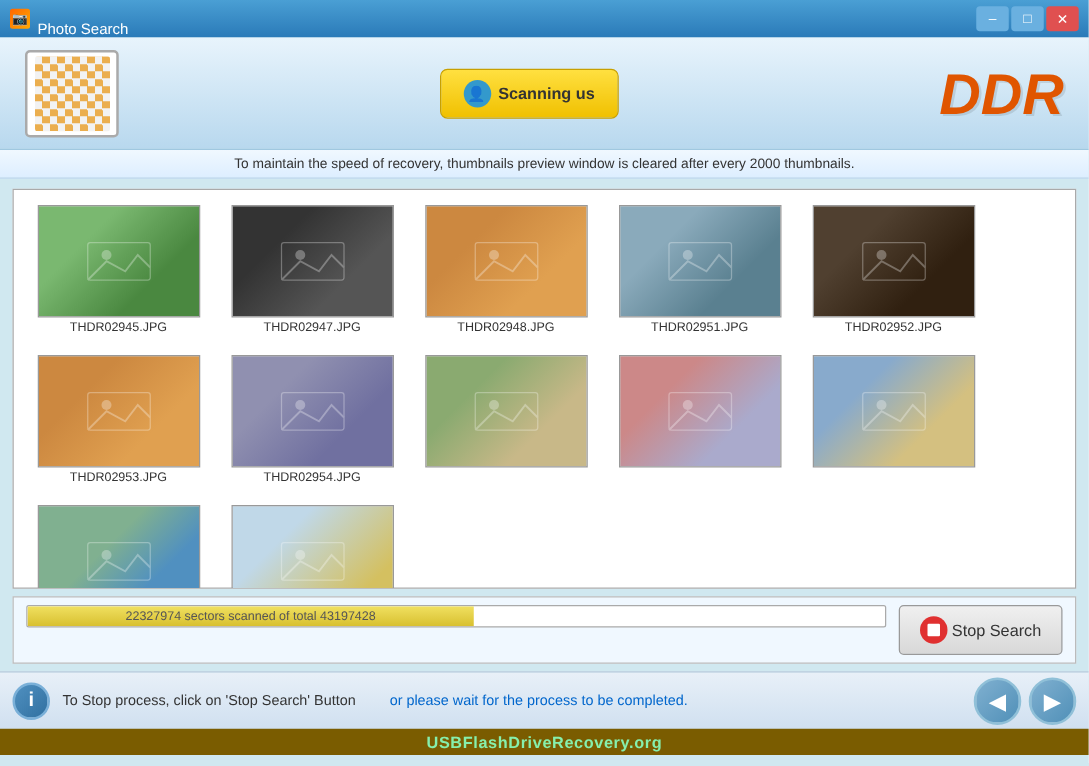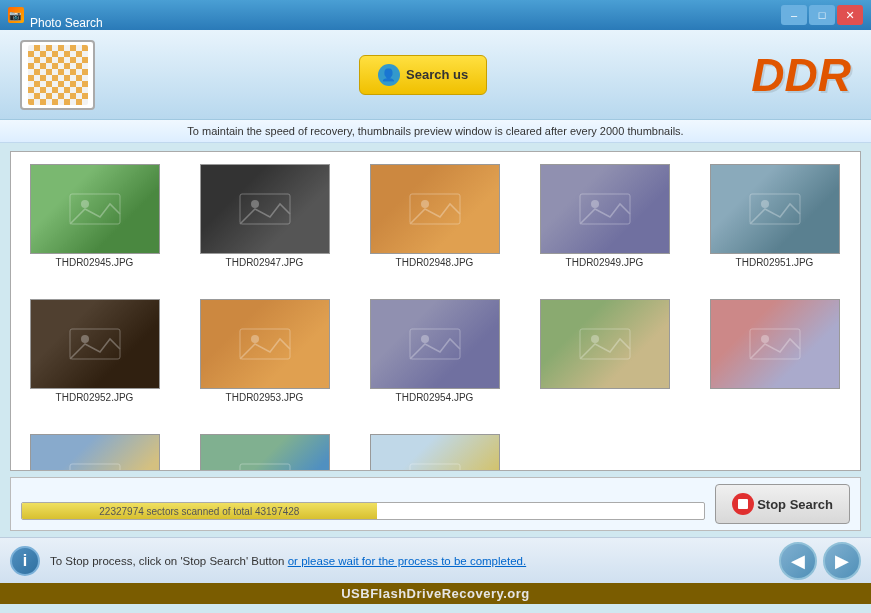--- a/index.html
+++ b/index.html
@@ -141,21 +141,21 @@
       height: 320px;
       overflow: hidden;
       position: relative;
       display: flex;
       flex-direction: column;
     }
     .photo-grid {
       display: flex;
       flex-wrap: wrap;
       padding: 6px;
-      gap: 15px;
+      gap: 0;
       overflow-y: auto;
       flex: 1;
     }
     .photo-item {
       width: 155px;
       display: flex;
       flex-direction: column;
       align-items: center;
       padding: 6px 4px 4px 4px;
       margin-bottom: 6px;
@@ -188,21 +188,21 @@
     .img-sport { background: linear-gradient(135deg, #80b090 40%, #5090c0 70%); }
     .img-beach2 { background: linear-gradient(135deg, #c0d8e8 30%, #d4c060 80%); }
 
     
     .progress-area {
       margin: 0 10px 6px 10px;
       background: #f0f8ff;
       border: 1px solid #bbb;
       padding: 6px 10px;
       display: flex;
-      align-items: flex-end;
+      align-items: flex-start;
       gap: 10px;
     }
     .progress-info {
       flex: 1;
     }
     .progress-bar-wrap {
       background: white;
       border: 1px solid #aaa;
       height: 18px;
       border-radius: 2px;
@@ -220,21 +220,21 @@
       color: #555;
       text-align: center;
     }
     .stop-btn {
       background: linear-gradient(to bottom, #f0f0f0, #d8d8d8);
       border: 1px solid #999;
       border-radius: 4px;
       padding: 8px 16px;
       cursor: pointer;
       display: flex; align-items: center; gap: 3px;
-      font-size: 13px; font-weight: 700;
+      font-size: 13px; font-weight: 400;
       color: #333;
     }
     .stop-icon {
       width: 22px; height: 22px;
       border-radius: 50%;
       background: #e03030;
       display: flex; align-items: center; justify-content: center;
     }
     .stop-icon-sq {
       width: 10px; height: 10px;
@@ -261,21 +261,21 @@
       color: white; font-size: 16px; font-weight: 700;
       flex-shrink: 0;
     }
     .status-text {
       font-size: 11.5px;
       color: #333;
       flex: 1;
     }
     .status-text a, .status-link {
       color: #0066cc;
-      text-decoration: underline;
+      margin-left: 24px;
     }
     .nav-btns {
       display: flex; gap: 6px;
     }
     .nav-btn {
       width: 38px; height: 38px;
       border-radius: 50%;
       background: linear-gradient(135deg, #80b0d0, #5090b8);
       border: 2px solid #90c0d8;
       cursor: pointer;
@@ -283,21 +283,21 @@
       font-size: 18px; color: white;
     }
 
     
     .website-bar {
       background: #7a5c00;
       text-align: center;
       padding: 3px 0;
       font-size: 13px;
       font-weight: 600;
-      color: #e5e5e5;
+      color: #86efac;
       letter-spacing: 0.5px;
     }
   </style>
 </head>
 <body>
 
 <div class="title-bar">
   <div class="title-bar-left">
     <div class="title-icon">📷</div>
     <span class="title-text">Photo Search</span>
@@ -309,21 +309,21 @@
   </div>
 </div>
 
 <div class="header">
   <div class="logo-box">
     <div class="logo-checker"></div>
   </div>
   <div class="header-center">
     <button class="contact-btn">
       <div class="contact-icon">👤</div>
-      <span>Search us</span>
+      <span>Scanning us</span>
     </button>
   </div>
   <div class="header-right">
     <span class="ddr-text">DDR</span>
   </div>
 </div>
 
 <div class="info-bar">
   <span>To maintain the speed of recovery, thumbnails preview window is cleared after every 2000 thumbnails.</span>
 </div>
@@ -353,30 +353,20 @@
       </div>
       <div class="photo-item">
         <div class="photo-thumb img-orange">
           <svg width="60" height="40" viewBox="0 0 60 40" opacity="0.3">
       <rect x="5" y="5" width="50" height="30" rx="2" fill="none" stroke="white" stroke-width="1"></rect>
       <circle cx="20" cy="15" r="4" fill="white"></circle>
       <polyline points="5,35 20,20 35,28 45,15 55,25" fill="none" stroke="white" stroke-width="1.5"></polyline>
     </svg>
         </div>
         <div class="photo-name">THDR02948.JPG</div>
-      </div>
-      <div class="photo-item">
-        <div class="photo-thumb img-group">
-          <svg width="60" height="40" viewBox="0 0 60 40" opacity="0.3">
-      <rect x="5" y="5" width="50" height="30" rx="2" fill="none" stroke="white" stroke-width="1"></rect>
-      <circle cx="20" cy="15" r="4" fill="white"></circle>
-      <polyline points="5,35 20,20 35,28 45,15 55,25" fill="none" stroke="white" stroke-width="1.5"></polyline>
-    </svg>
-        </div>
-        <div class="photo-name">THDR02949.JPG</div>
       </div>
       <div class="photo-item">
         <div class="photo-thumb img-blue-gray">
           <svg width="60" height="40" viewBox="0 0 60 40" opacity="0.3">
       <rect x="5" y="5" width="50" height="30" rx="2" fill="none" stroke="white" stroke-width="1"></rect>
       <circle cx="20" cy="15" r="4" fill="white"></circle>
       <polyline points="5,35 20,20 35,28 45,15 55,25" fill="none" stroke="white" stroke-width="1.5"></polyline>
     </svg>
         </div>
         <div class="photo-name">THDR02951.JPG</div>

